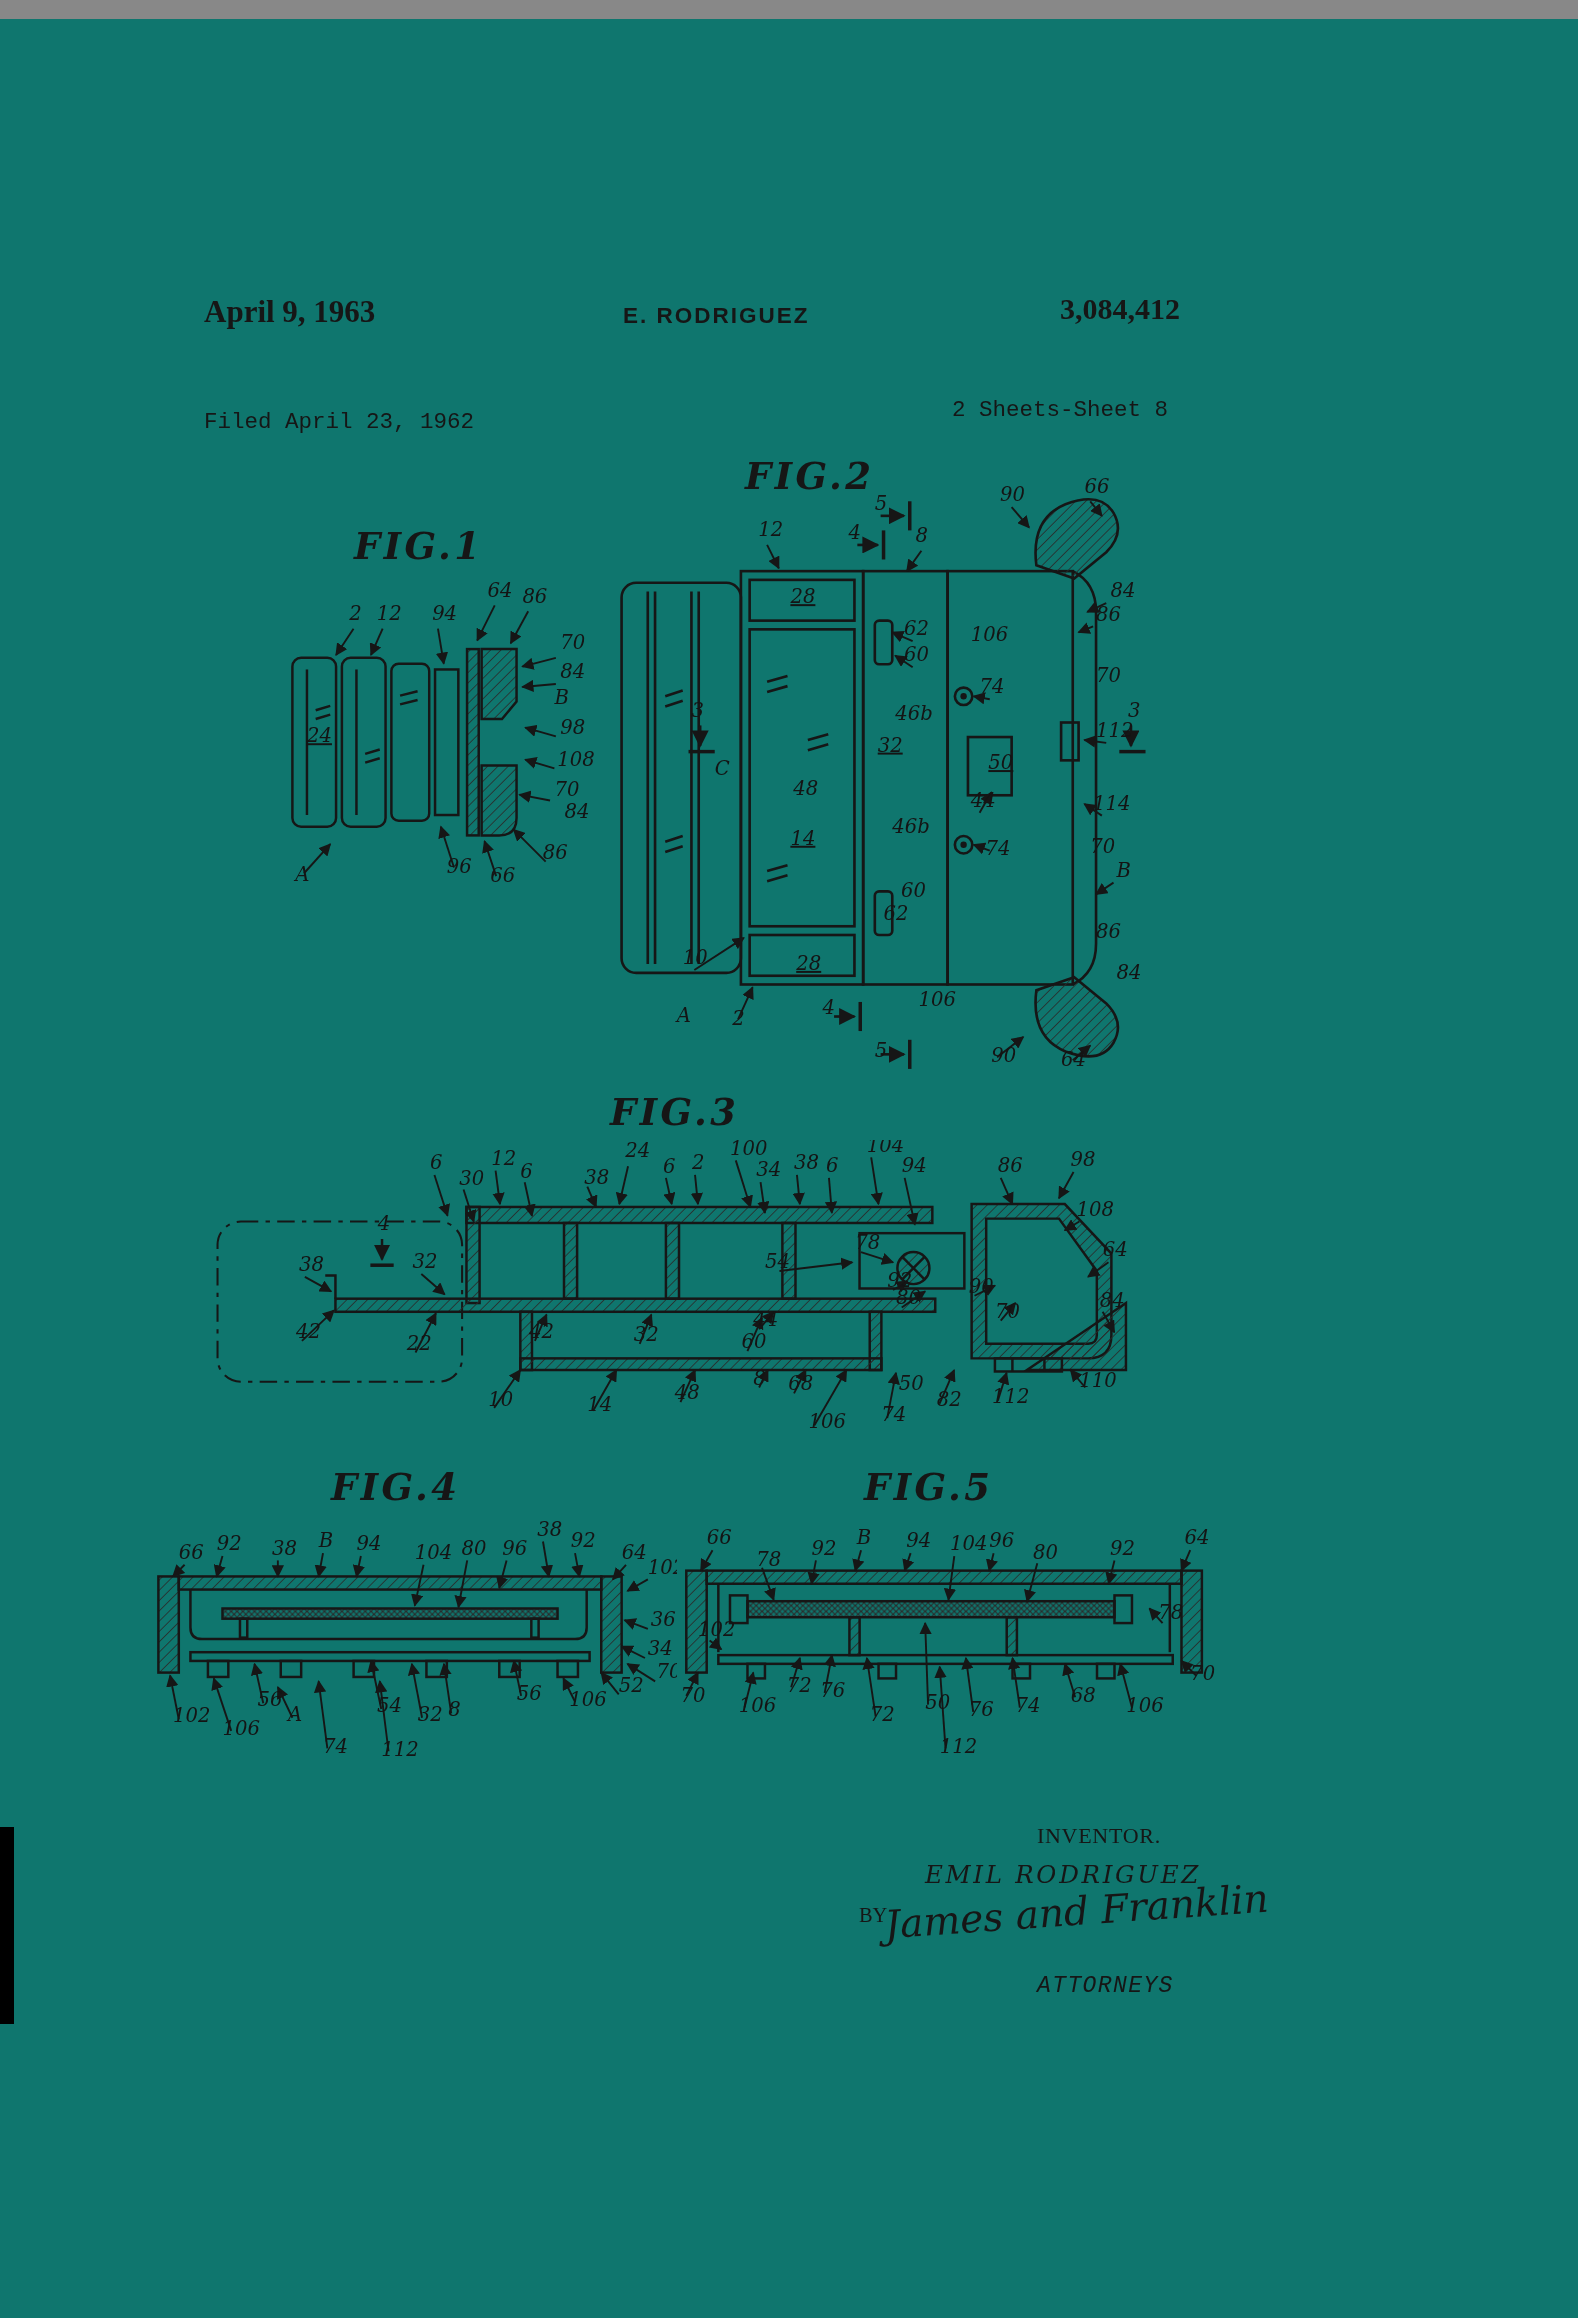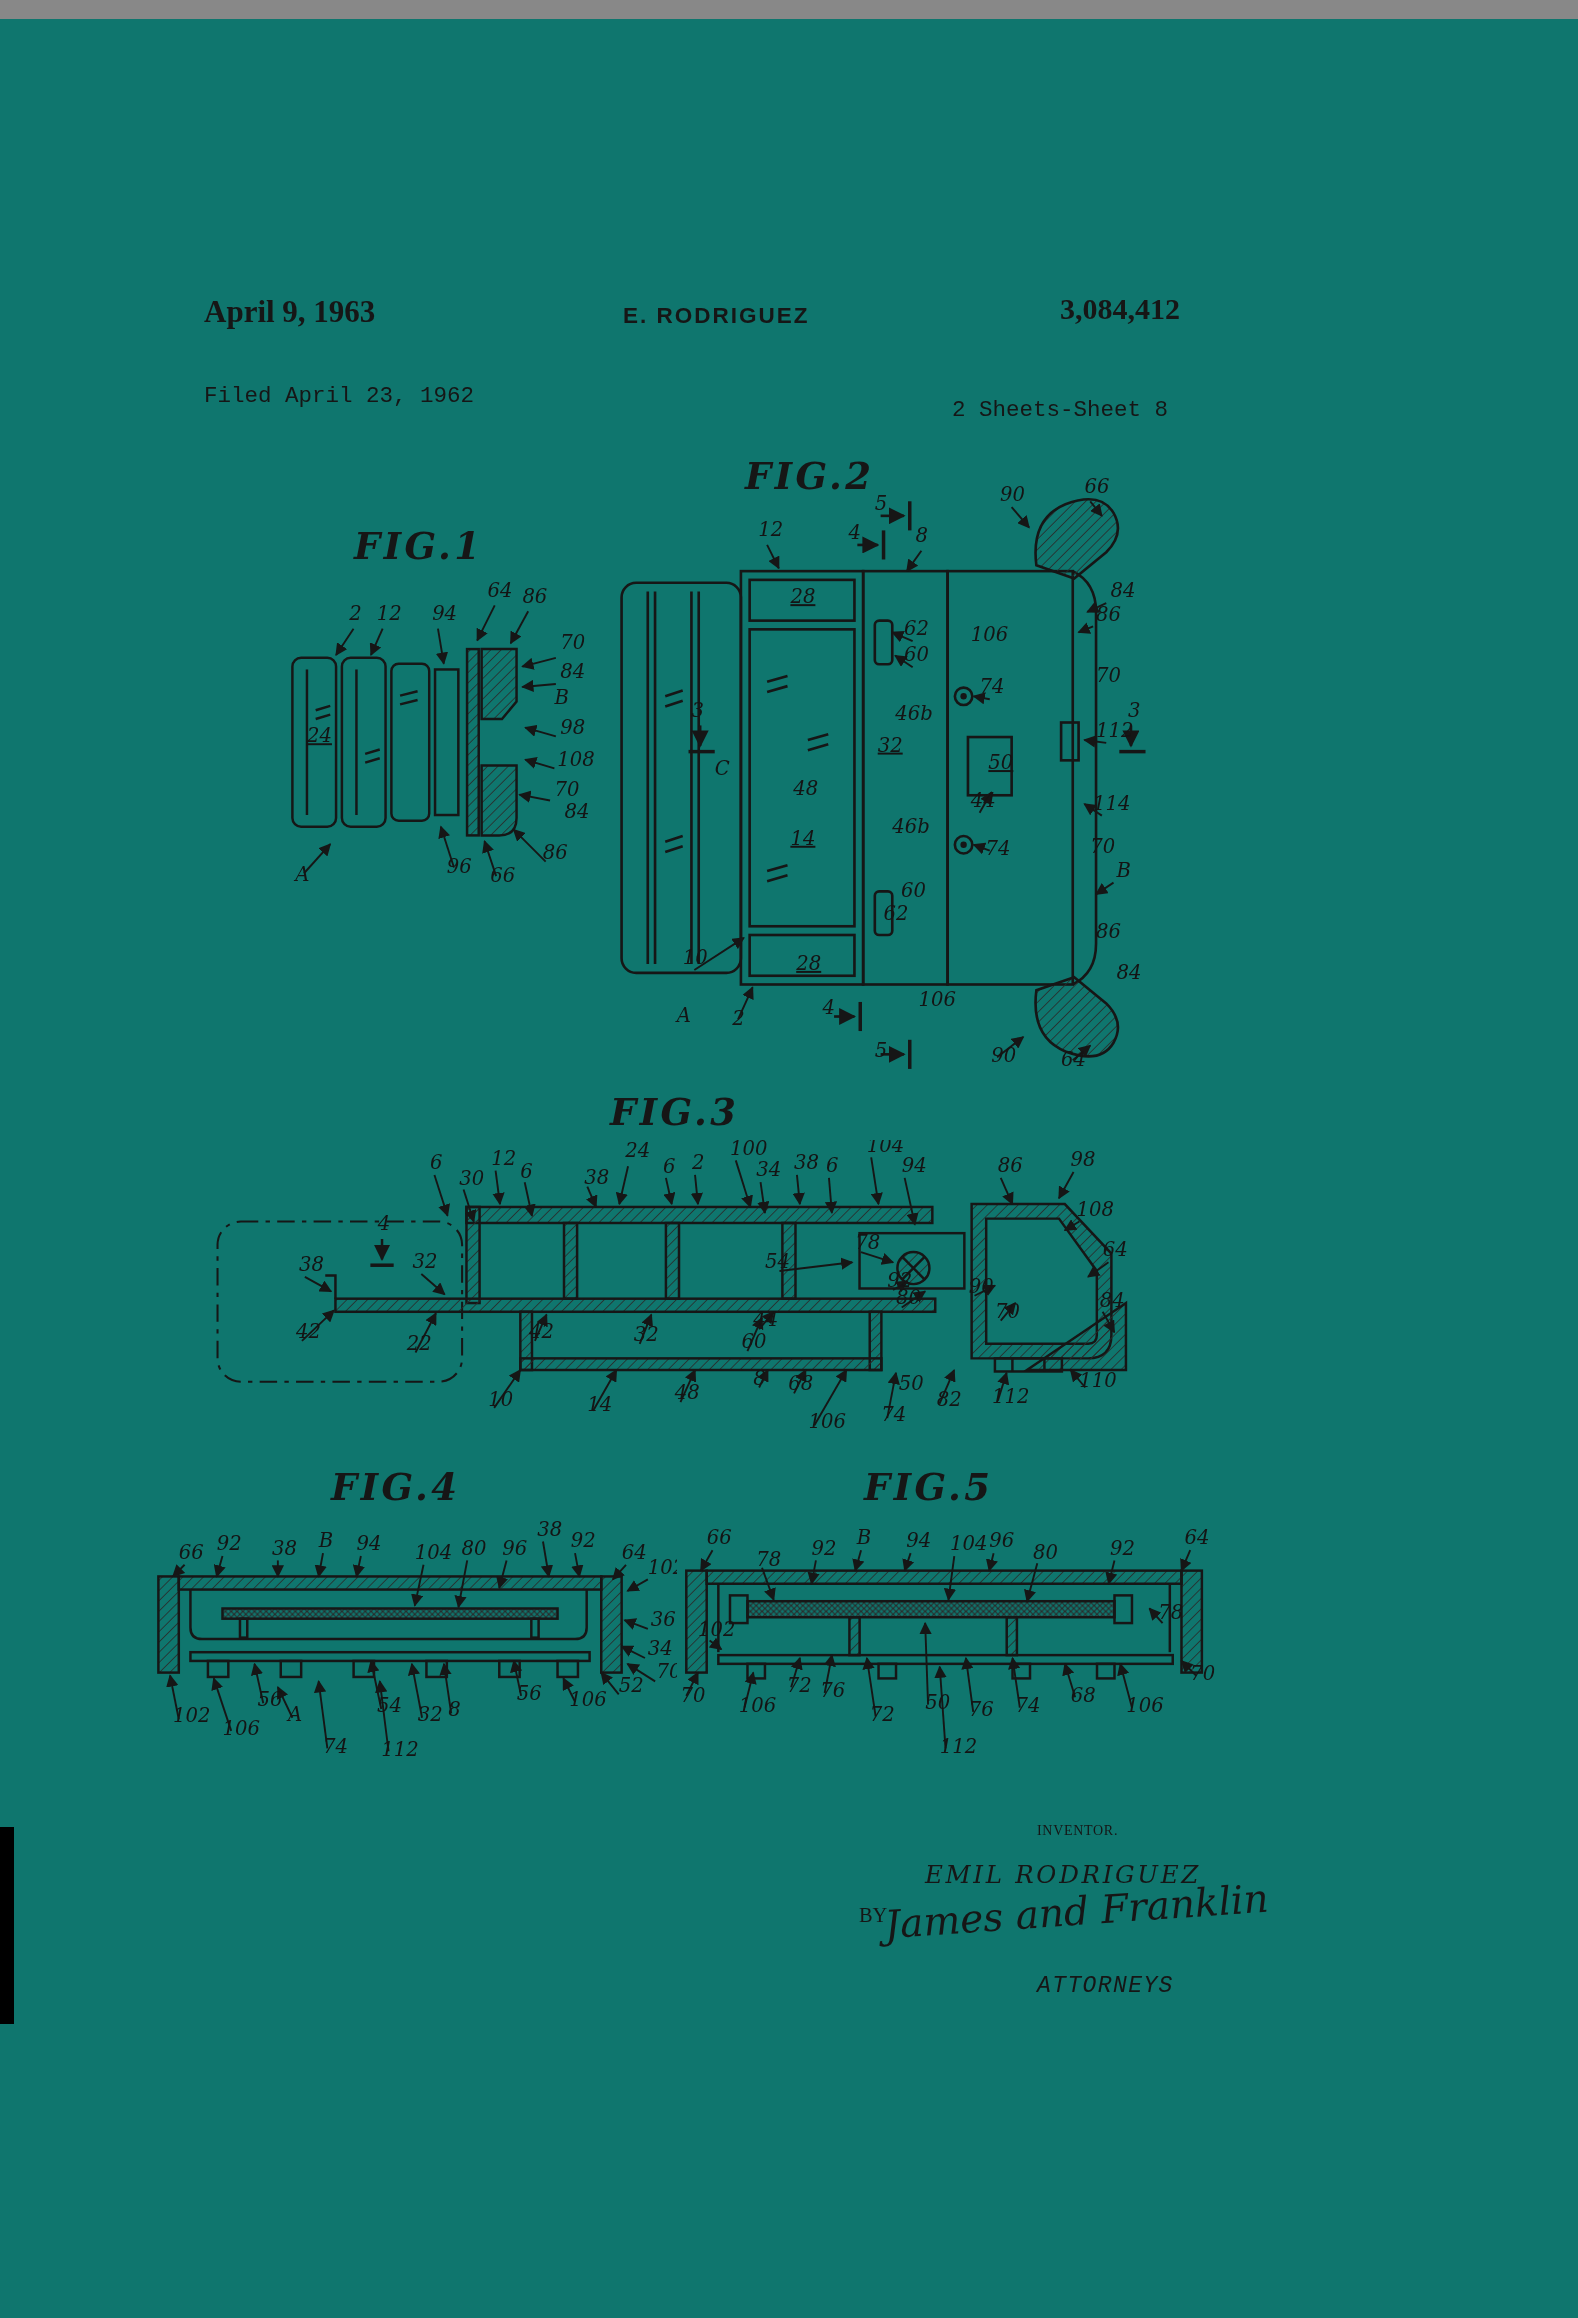--- a/index.html
+++ b/index.html
@@ -12,21 +12,21 @@
   .abs { position:absolute; }
   .date   { font-weight:bold; font-size:31px; }
   .patnum { font-weight:bold; font-size:30px; }
   .invname{ font-family:"Liberation Sans",sans-serif; font-weight:bold; font-size:22.5px; letter-spacing:2px; }
   .mono   { font-family:"Liberation Mono",monospace; font-size:22.5px; white-space:nowrap; }
   .title-line { text-align:center; }
   .figlabel { font-family:"DejaVu Serif",serif; font-style:italic; font-weight:bold; font-size:37px; letter-spacing:3.4px; white-space:nowrap; }
   .fig-svg { position:absolute; }
   svg text.ref { font-family:"DejaVu Serif",serif; font-style:italic; font-size:13.5px; fill:#141414; }
   svg text.ref.u { text-decoration:underline; }
-  .inv-label { font-size:14px; letter-spacing:0.7px; }
+  .inv-label { font-size:22px; letter-spacing:0.7px; }
   .inv-name  { font-family:"DejaVu Serif",serif; font-style:italic; font-size:24.5px; letter-spacing:2.7px; white-space:nowrap; }
   .by-label  { font-size:20.4px; }
   .scriptsig { font-family:"DejaVu Serif",serif; font-style:italic; font-size:39px; transform:rotate(-4deg); white-space:nowrap; }
   .att-label { font-family:Liberation Mono, monospace; font-style:italic; font-size:23px; letter-spacing:1.4px; }
   .scanbar { background:#000; }
 </style>
 </head>
 <body>
 
 <div class="page">
@@ -41,21 +41,21 @@
       </pattern>
       <marker id="arr" viewBox="0 0 10 10" refX="9" refY="5" markerWidth="6.5" markerHeight="6.5" orient="auto-start-reverse">
         <path d="M0,0 L10,5 L0,10 z" fill="#161616"></path>
       </marker>
     </defs>
   </svg>
 
   <div class="abs date" style="left:204px; top:275px;">April 9, 1963</div>
   <div class="abs invname" style="left:623px; top:284px;">E. RODRIGUEZ</div>
   <div class="abs patnum" style="left:1017px; top:273px; width:163px; text-align:right;">3,084,412</div>
-  <div class="abs mono" style="left:204px; top:364px;">Filed April 23, 1962</div>
+  <div class="abs mono" style="left:204px; top:390px;">Filed April 23, 1962</div>
   <div class="abs mono" style="left:952px; top:378px;">2 Sheets-Sheet 8</div>
 
   <div class="abs figlabel" style="left:354px;  top:505px;">FIG.1</div>
   <div class="abs figlabel" style="left:745px; top:435px;">FIG.2</div>
   <div class="abs figlabel" style="left:610px;  top:1071px;">FIG.3</div>
   <div class="abs figlabel" style="left:331px;  top:1446px;">FIG.4</div>
   <div class="abs figlabel" style="left:864px; top:1446px;">FIG.5</div>
 
   <svg class="fig-svg" style="left:269px; top:502px;" width="335" height="393" viewBox="0 0 230 270">
     <g stroke="#161616" stroke-width="1.7" fill="none">

